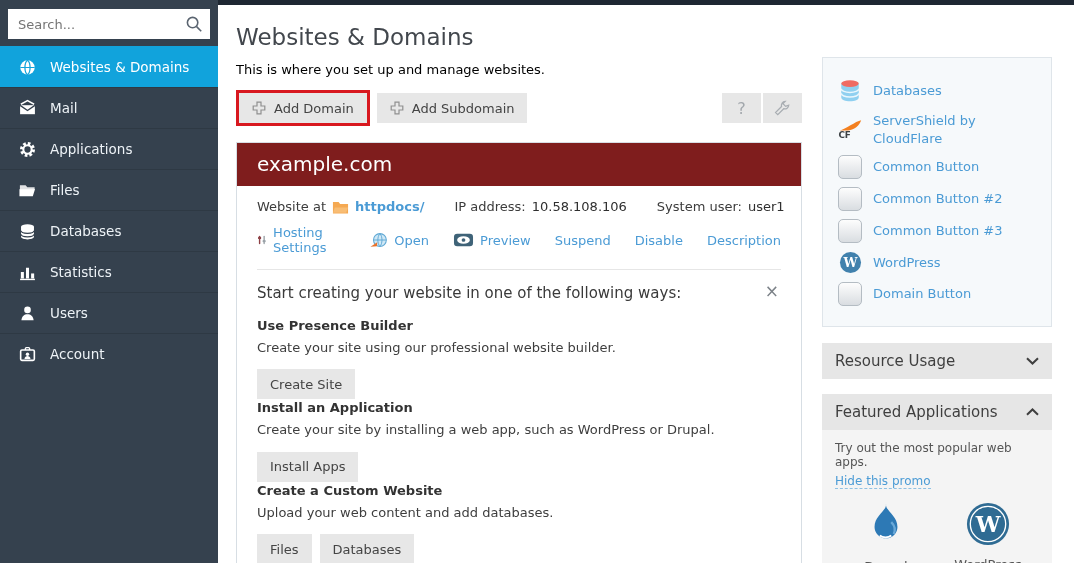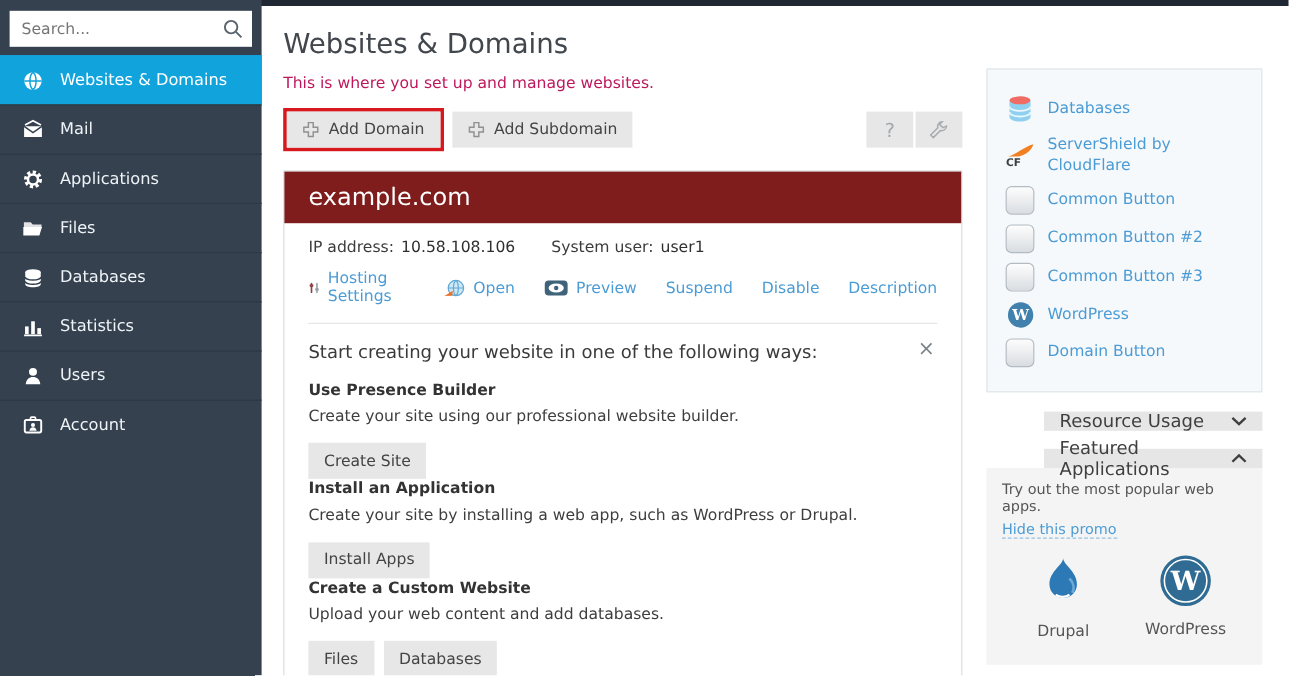--- a/index.html
+++ b/index.html
@@ -16,21 +16,21 @@
       font-family:"DejaVu Sans","Liberation Sans",sans-serif;}
   .search-box svg{position:absolute;right:7px;top:6px;}
   .nav-item{height:40px;display:flex;align-items:center;padding-left:17px;gap:13px;
       color:#eef3f7;font-size:13.5px;cursor:pointer;border-top:1px solid #2e3944;}
   .nav-item.active{background:#11a3dc;color:#fff;border-top-color:#11a3dc;}
   .nav-icon{width:20px;display:flex;justify-content:center;}
 
   
   .main{position:absolute;left:236px;top:5px;width:566px;}
   h1{margin:19px 0 0 0;font-size:23px;font-weight:400;color:#42474d;}
-  .subtitle{margin:12px 0 0 0;font-size:13px;color:#be185d;}
+  .subtitle{margin:12px 0 0 0;font-size:13px;color:#000000;}
   .toolbar{margin-top:13px;display:flex;align-items:flex-start;}
   .btn{background:#e7e7e7;border:none;color:#444;font-size:13px;padding:0 13px;height:30px;
        display:inline-flex;align-items:center;gap:8px;cursor:pointer;
        font-family:"DejaVu Sans","Liberation Sans",sans-serif;}
   .annotation{display:inline-flex;border:3px solid #d8181f;}
   .btn.sub{margin-left:7px;margin-top:3px;}
   .toolbar .spacer{flex:1;}
   .help-group{display:flex;gap:2px;margin-top:3px;}
   .sq{width:39px;height:30px;background:#e7e7e7;border:none;display:flex;align-items:center;
       justify-content:center;color:#a3a8ad;font-size:16px;cursor:pointer;
@@ -68,22 +68,22 @@
       box-shadow:inset 0 2px 2px #fff, inset 0 -3px 0 rgba(0,0,0,.08);flex:none;cursor:pointer;}
 
   
   .rightbar{position:absolute;left:822px;top:57px;width:230px;}
   .linkbox{border:1px solid #dfe5ea;background:#f6f9fb;padding:12px 14px;}
   .rlink{display:flex;align-items:center;margin:8px 0;cursor:pointer;}
   .rlink .ric{width:26px;display:flex;justify-content:center;flex:none;}
   .rlink a{margin-left:10px;font-size:13px;line-height:1.35;}
   .btn-icon{width:22px;height:22px;border-radius:5px;border:1px solid #b4bcc3;
       background:linear-gradient(180deg,#fdfdfd,#d9dde1);}
-  .collapse-header{height:16px;background:#e6e6e6;display:flex;align-items:center;
-      padding:0 13px;font-size:15px;color:#3f3f3f;cursor:pointer;margin-left:48px;}
+  .collapse-header{height:36px;background:#e6e6e6;display:flex;align-items:center;
+      padding:0 13px;font-size:15px;color:#3f3f3f;cursor:pointer;}
   .collapse-header .chev{margin-left:auto;display:flex;}
   .rheader1{margin-top:16px;}
   .rheader2{margin-top:15px;}
   .featured-body{background:#f4f4f4;padding:11px 13px 20px 13px;min-height:130px;}
   .featured-body .ftext{font-size:12px;color:#555;}
   .hide-promo{display:inline-block;margin-top:5px;font-size:12px;color:#4b9bd5;
       text-decoration:none;border-bottom:1px dashed #8fc1e3;cursor:pointer;}
   .apps{display:flex;margin-top:13px;}
   .app{width:50%;text-align:center;cursor:pointer;}
   .app .alabel{margin-top:7px;font-size:13px;color:#555;}
@@ -218,20 +218,28 @@
       </div>
     </div>
 
     <div class="card">
       <div class="card-header">
         <span>example.com</span>
       </div>
       <div class="card-body">
         <div class="info-row">
           <span class="info-seg">
+            <span>Website at</span>
+            <svg width="17" height="14" viewBox="0 0 18 14">
+              <path d="M1 1.8h6l1.6 2H17v10H1z" fill="#f5a952"></path>
+                <path d="M1 13.2l1.9-5.6H17l-2 5.6z" fill="#f8bd74"></path>
+              </svg>
+            <a class="link docroot">httpdocs/</a>
+          </span>
+          <span class="info-seg">
             <span>IP address:</span>
             <b>10.58.108.106</b>
           </span>
           <span class="info-seg">
             <span>System user:</span>
             <b>user1</b>
           </span>
         </div>
 
         <div class="actions-row">

